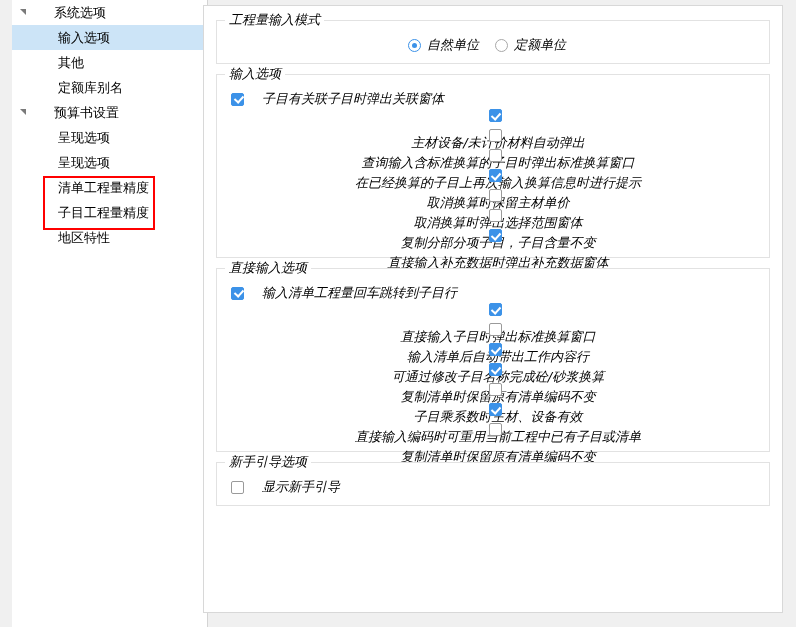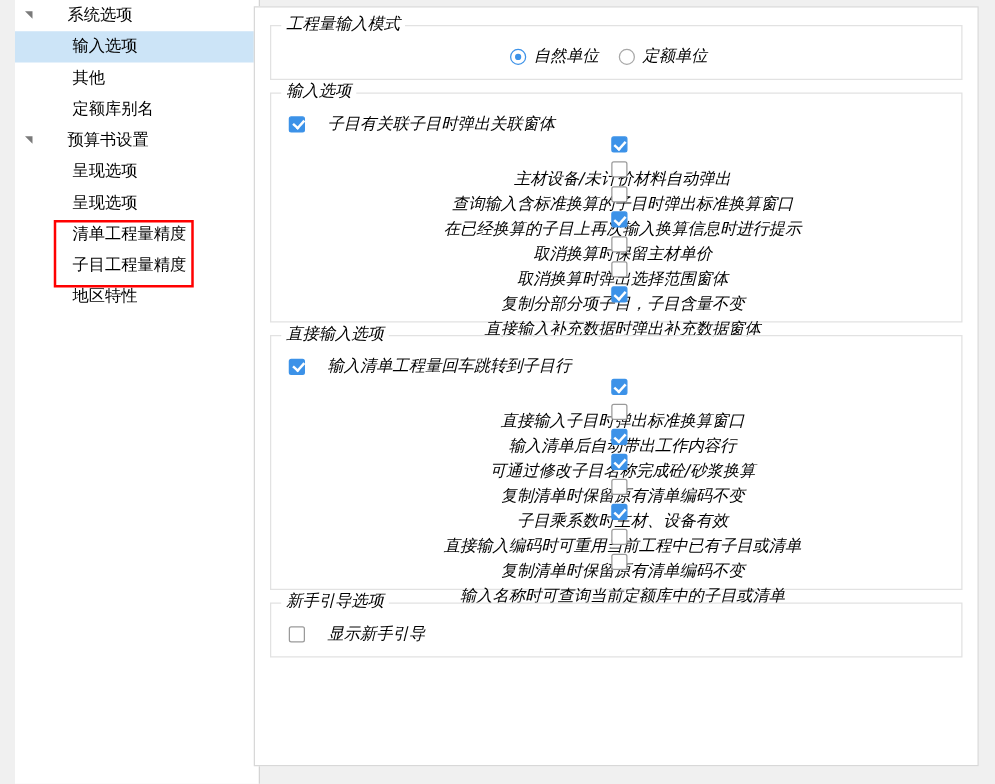--- a/index.html
+++ b/index.html
@@ -278,24 +278,20 @@
             <span class="opt-label">子目乘系数时主材、设备有效</span>
           </div>
           <div class="opt-row">
             <span class="cb checked"></span>
             <span class="opt-label">直接输入编码时可重用当前工程中已有子目或清单</span>
           </div>
           <div class="opt-row">
             <span class="cb"></span>
             <span class="opt-label">复制清单时保留原有清单编码不变</span>
           </div>
-          <div class="opt-row">
-            <span class="cb"></span>
-            <span class="opt-label">输入名称时可查询当前定额库中的子目或清单</span>
-          </div>
         </div>
         <div class="group">
           <div class="group-legend">新手引导选项</div>
           <div class="opt-row">
             <span class="cb"></span>
             <span class="opt-label">显示新手引导</span>
           </div>
         </div>
       </div>
   </div>

